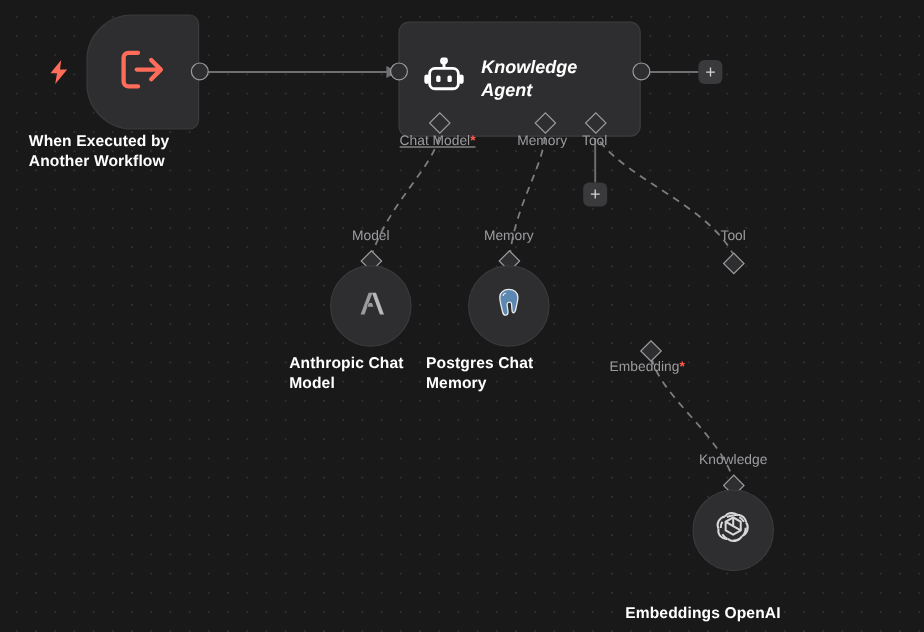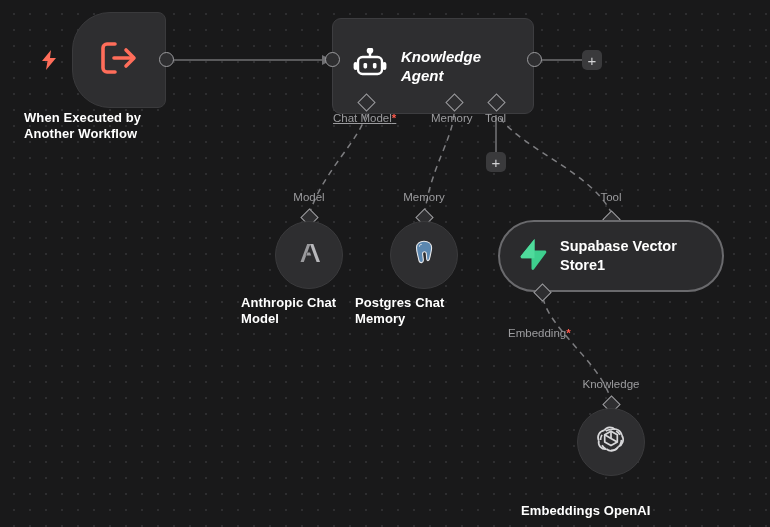--- a/index.html
+++ b/index.html
@@ -224,34 +224,22 @@
                  C11.2 24.8 10.2 23.6 9.8 21.8 C9.1 18.4 7.5 13.8 7.5 9.5 Z" fill="#5b87b0" stroke="#e8e8ea" stroke-width="1.1" stroke-linejoin="round"></path>
         <path d="M10.4 8.6 C10.4 7.2 11.5 6.2 12.7 6.4" stroke="#e8e8ea" stroke-width="1" fill="none"></path>
       </svg>
     </span>
   </div>
   <div class="nodelabel" style="left:355px; top:295px; width:140px;">Postgres Chat
 Memory</div>
 
   <div class="caption ctr" style="left:611px; top:191px;">Tool</div>
   <div class="diamond" style="left:605px; top:213px;"></div>
-  <div class="pill-node" style="left:498px; top:220px; width:226px; height:72px;">
-    <span>
-      <svg width="30" height="32" viewBox="0 0 30 32">
-        <path d="M16.5 1 L3 17.8 C2.2 18.8 2.9 20.3 4.2 20.3 H13.5 V30.6
-                 C13.5 31.9 15.2 32.4 16 31.3 L28 15 C28.8 14 28.1 12.6 26.8 12.6
-                 H16.5 Z" fill="#3ecf8e"></path>
-        <path d="M16.5 1 L3 17.8 C2.2 18.8 2.9 20.3 4.2 20.3 H16.5 Z" fill="#4fdb9c"></path>
-      </svg>
-    </span>
-    <span class="pill-title">Supabase Vector
-Store1</span>
-  </div>
   <div class="diamond" style="left:536px; top:286px;"></div>
-  <div class="caption" style="left:508px; top:300px;margin-top:27px;">Embedding<span class="req">*</span></div>
+  <div class="caption" style="left:508px; top:300px;">Embedding<span class="req">*</span></div>
 
   <div class="caption ctr" style="left:611px; top:378px;">Knowledge</div>
   <div class="diamond" style="left:605px; top:398px;"></div>
   <div class="circle-node" style="left:577px; top:408px;">
     <span>
       <svg width="32" height="32" viewBox="0 0 32 32">
         <g fill="none" stroke="#d8d8da" stroke-width="1.7" stroke-linejoin="round">
           <path d="M16 7.2 L22.3 10.8 L22.3 18 L16 21.6 L9.7 18 L9.7 10.8 Z"></path>
           <path d="M16 7.2 L16 14.4 L22.3 18"></path>
           <path d="M9.7 10.8 L16 14.4"></path>

